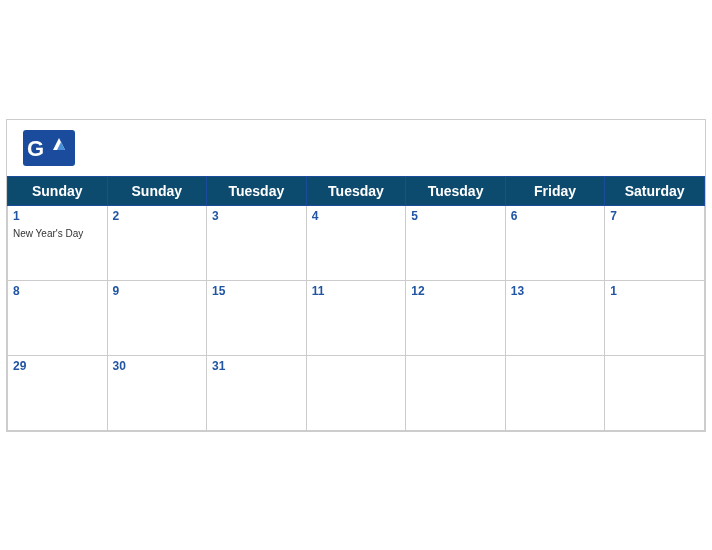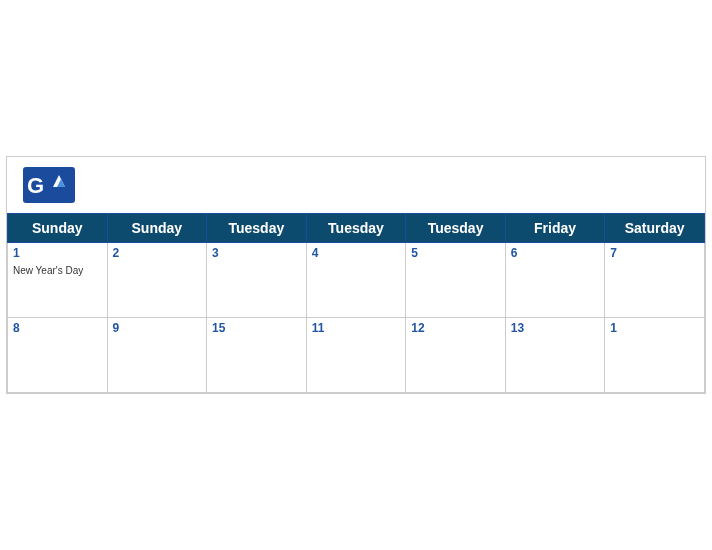--- a/index.html
+++ b/index.html
@@ -156,15 +156,30 @@
           <td>
             <span class="day-number">12</span>
           </td>
           <td>
             <span class="day-number">13</span>
           </td>
           <td>
             <span class="day-number">1</span>
           </td>
         </tr>
+        <tr>
+          <td>
+            <span class="day-number">29</span>
+          </td>
+          <td>
+            <span class="day-number">30</span>
+          </td>
+          <td>
+            <span class="day-number">31</span>
+          </td>
+          <td></td>
+          <td></td>
+          <td></td>
+          <td></td>
+        </tr>
       </tbody>
   </table>
 </div>
 
 </body></html>

